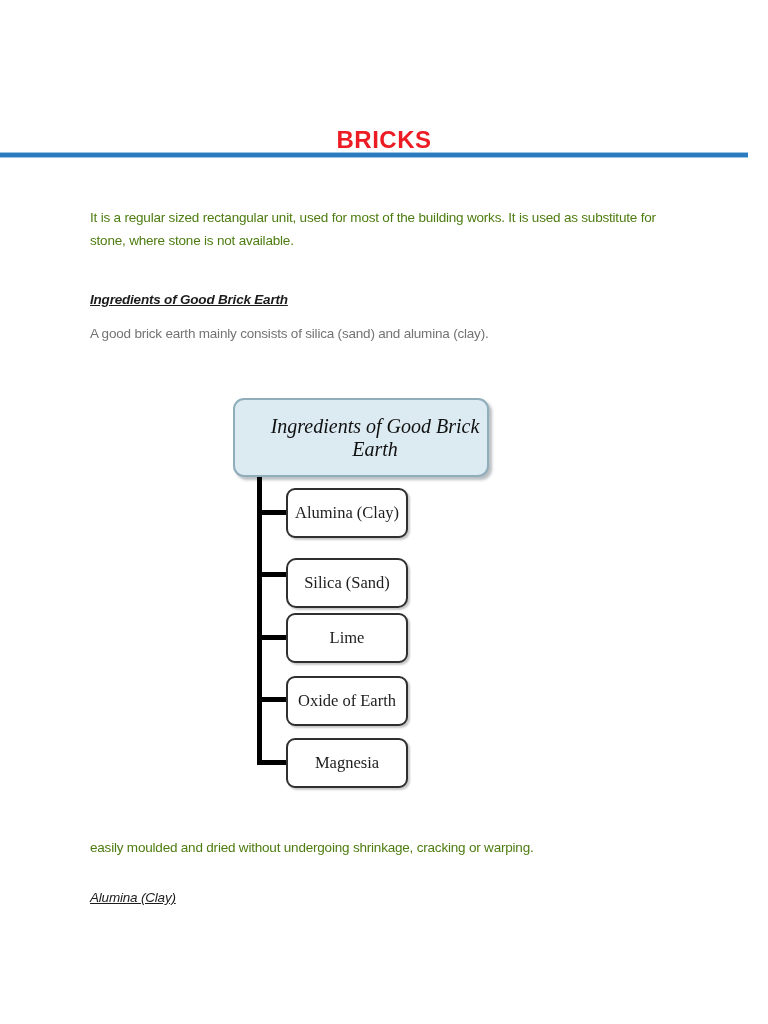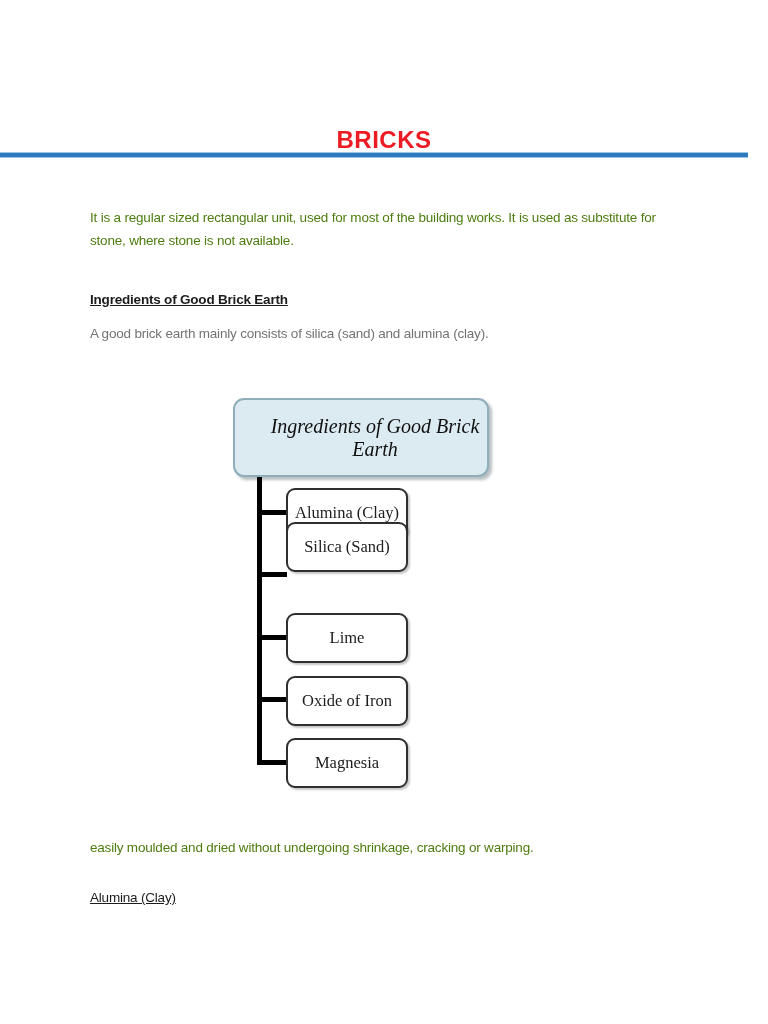--- a/index.html
+++ b/index.html
@@ -37,20 +37,21 @@
     line-height: 23px;
     white-space: nowrap;
     color: #4d7c0f;
   }
   .intro { top: 206px; }
   .mix   { top: 836px; }
   .heading {
     position: absolute;
     left: 90px;
     font-size: 13.5px;
+    font-style: italic;
     font-weight: 700;
     text-decoration: underline;
     letter-spacing: -0.2px;
     white-space: nowrap;
     color: #1c1c1c;
   }
   .heading-ingredients { top: 292px; }
   .body-line { position: absolute; left: 90px; top: 326px; font-size: 13.5px; letter-spacing: -0.2px; white-space: nowrap; color: #737373; }
   .heading-alumina { top: 890px; font-weight: 400; }
 
@@ -101,21 +102,21 @@
     border-radius: 9px;
     box-shadow: 2px 2px 2px rgba(0,0,0,0.22);
     display: flex;
     align-items: center;
     justify-content: center;
     font-family: "Liberation Serif", serif;
     font-size: 16.5px;
     color: #1d1d1d;
     white-space: nowrap;
   }
-  .c0 { top: 488px; } .c1 { top: 522px; } .c2 { top: 613px; } .c3 { top: 676px; } .c4 { top: 738px; }
+  .c0 { top: 488px; } .c1 { top: 558px; border-radius: 10px; } .c2 { top: 613px; } .c3 { top: 676px; } .c4 { top: 738px; }
 </style>
 </head>
 <body>
 
 <div class="page">
 
   <h1 class="title">BRICKS</h1>
   <div class="rule"></div>
 
   <div class="para intro">
@@ -134,21 +135,21 @@
     </div>
     <div class="vline"></div>
     <div class="hline h0"></div>
     <div class="hline h1"></div>
     <div class="hline h2"></div>
     <div class="hline h3"></div>
     <div class="hline h4"></div>
     <div class="child-box c0">Alumina (Clay)</div>
     <div class="child-box c1">Silica (Sand)</div>
     <div class="child-box c2">Lime</div>
-    <div class="child-box c3">Oxide of Iron</div>
+    <div class="child-box c3">Oxide of Earth</div>
     <div class="child-box c4">Magnesia</div>
   </div>
 
   <div class="para mix">
     <div>easily moulded and dried without undergoing shrinkage, cracking or warping.</div>
   </div>
 
   <div class="heading heading-alumina">Alumina (Clay)</div>
 
 </div>

